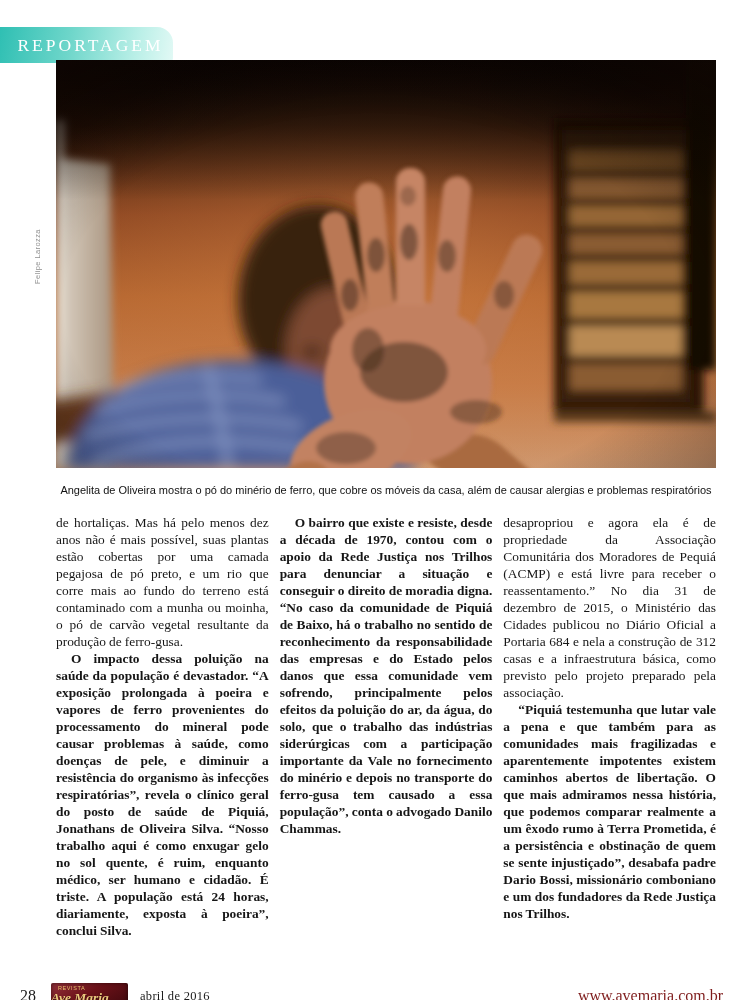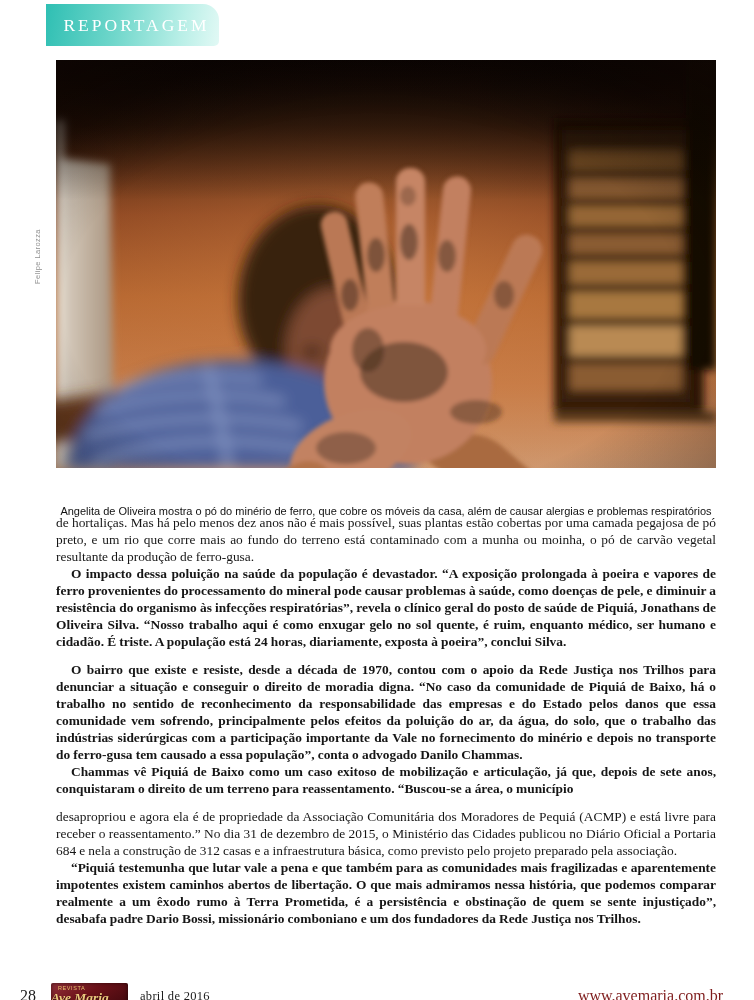--- a/index.html
+++ b/index.html
@@ -1,40 +1,40 @@
 <!DOCTYPE html>
 <html lang="pt"><head>
 <meta charset="utf-8">
 <style>
   html,body{margin:0;padding:0;background:#ffffff;}
   .page{position:relative;width:754px;height:1000px;background:#ffffff;overflow:hidden;
         font-family:"Liberation Serif",serif;color:#1a1a1a;}
 
   
-  .section-tab{position:absolute;left:0;top:4px;width:173px;height:42px;
+  .section-tab{position:absolute;left:0;top:27px;width:173px;height:36px;
     background:linear-gradient(100deg,#2fbfb3 0%,#6ed6ca 40%,#b9efe7 78%,#e2f9f5 100%);
-    border-radius:0 16px 5px 0;display:flex;align-items:center;justify-content:center;margin-left:46px;}
+    border-radius:0 16px 5px 0;display:flex;align-items:center;justify-content:center;}
   .section-tab span{color:#ffffff;font-family:"Liberation Serif",serif;font-size:17.5px;
     letter-spacing:3px;font-weight:400;padding-left:8px;}
 
   
   .photo-wrap{position:absolute;left:56px;top:60px;width:660px;height:408px;background:#20100a;}
   .photo-wrap svg{display:block;width:100%;height:100%;}
 
   
   .photo-credit{position:absolute;left:-8px;top:252px;width:90px;text-align:center;
     transform:rotate(-90deg);font-family:"Liberation Sans",sans-serif;font-size:7.5px;
     color:#8f8f8f;letter-spacing:.4px;}
 
   
-  .caption{position:absolute;left:56px;top:505px;width:660px;text-align:center;
+  .caption{position:absolute;left:56px;top:484px;width:660px;text-align:center;
     font-family:"Liberation Sans",sans-serif;font-size:11px;color:#111;}
 
   
-  .columns{position:absolute;left:56px;top:514px;width:660px;display:flex;gap:11px;flex-direction:column;}
+  .columns{position:absolute;left:56px;top:514px;width:660px;display:flex;gap:11px;}
   .col{flex:1 1 0;}
   .col p{margin:0;text-align:justify;font-size:13.4px;line-height:17px;color:#161616;
     hyphens:auto;-webkit-hyphens:auto;word-spacing:-0.2px;}
   .col p.indent{text-indent:15px;font-weight:bold;}
   .italic{}
 
   
   .footer{position:absolute;left:20px;top:980px;width:703px;height:32px;
     display:flex;align-items:center;}
   .page-number{font-size:16px;color:#1a1a1a;}
@@ -181,21 +181,20 @@
 
   <div class="caption">Angelita de Oliveira mostra o pó do minério de ferro, que cobre os móveis da casa, além de causar alergias e problemas respiratórios</div>
 
   <div class="columns">
     <div class="col">
       <p>de hortaliças. Mas há pelo menos dez anos não é mais possível, suas plantas estão cobertas por uma camada pegajosa de pó preto, e um rio que corre mais ao fundo do terreno está contaminado com a munha ou moinha, o pó de carvão vegetal resultante da produção de ferro-gusa.</p>
       <p class="indent">O impacto dessa poluição na saúde da população é devastador. “A exposição prolongada à poeira e vapores de ferro provenientes do processamento do mineral pode causar problemas à saúde, como doenças de pele, e diminuir a resistência do organismo às infecções respiratórias”, revela o clínico geral do posto de saúde de Piquiá, Jonathans de Oliveira Silva. “Nosso trabalho aqui é como enxugar gelo no sol quente, é ruim, enquanto médico, ser humano e cidadão. É triste. A população está 24 horas, diariamente, exposta à poeira”, conclui Silva.</p>
     </div>
     <div class="col">
       <p class="indent">O bairro que existe e resiste, desde a década de 1970, contou com o apoio da Rede Justiça nos Trilhos para denunciar a situação e conseguir o direito de moradia digna. “No caso da comunidade de Piquiá de Baixo, há o trabalho no sentido de reconhecimento da responsabilidade das empresas e do Estado pelos danos que essa comunidade vem sofrendo, principalmente pelos efeitos da poluição do ar, da água, do solo, que o trabalho das indústrias siderúrgicas com a participação importante da Vale no fornecimento do minério e depois no transporte do ferro-gusa tem causado a essa população”, conta o advogado Danilo Chammas.</p>
-      <p class="indent">Chammas vê Piquiá de Baixo como um caso exitoso de mobilização e articulação, já que, depois de sete anos, conquistaram o direito de um terreno para reassentamento. “Buscou-se a área, o município</p>
     </div>
     <div class="col">
       <p><span>desapropriou e agora ela é de propriedade da Associação Comunitária dos Moradores de Pequiá (ACMP) e está livre para receber o reassentamento.” No dia 31 de dezembro de 2015, o Ministério das Cidades publicou no </span><span class="italic">Diário Oficial</span><span> a Portaria 684 e nela a construção de 312 casas e a infraestrutura básica, como previsto pelo projeto preparado pela associação.</span></p>
       <p class="indent">“Piquiá testemunha que lutar vale a pena e que também para as comunidades mais fragilizadas e aparentemente impotentes existem caminhos abertos de libertação. O que mais admiramos nessa história, que podemos comparar realmente a um êxodo rumo à Terra Prometida, é a persistência e obstinação de quem se sente injustiçado”, desabafa padre Dario Bossi, missionário comboniano e um dos fundadores da Rede Justiça nos Trilhos.</p>
     </div>
   </div>
 
   <div class="footer">
     <span class="page-number">28</span>
     <div class="logo">

